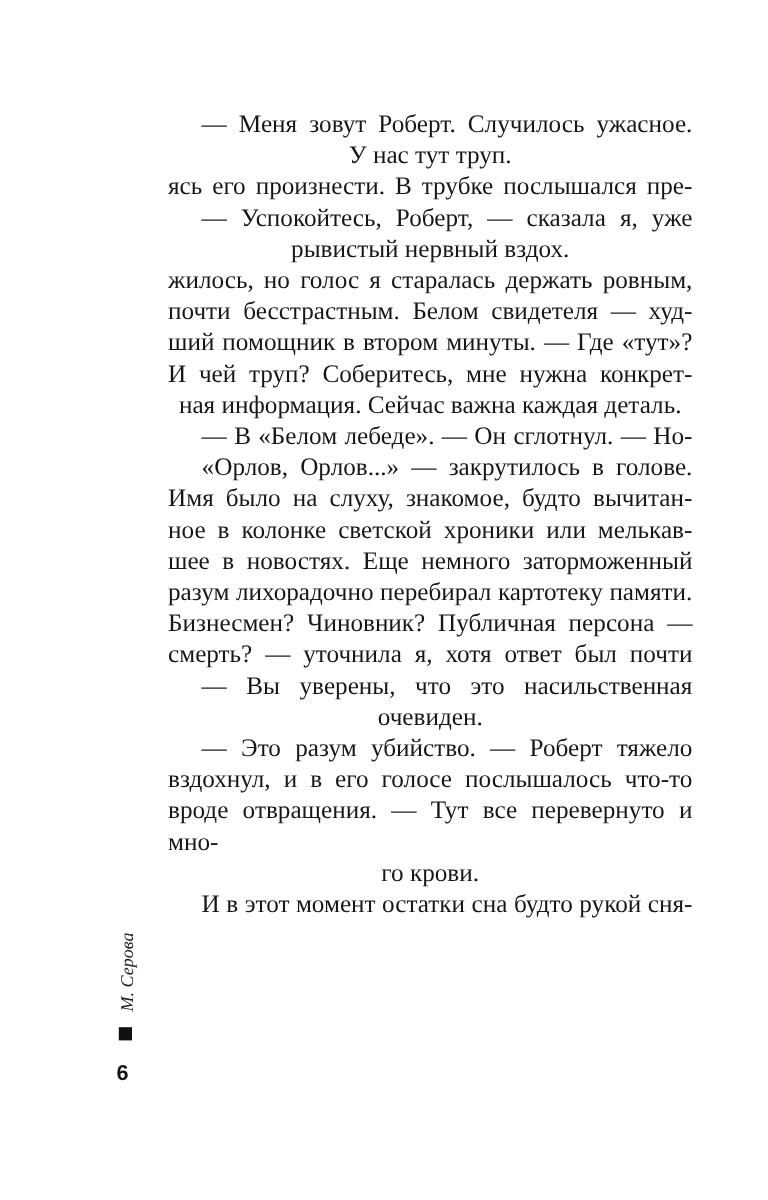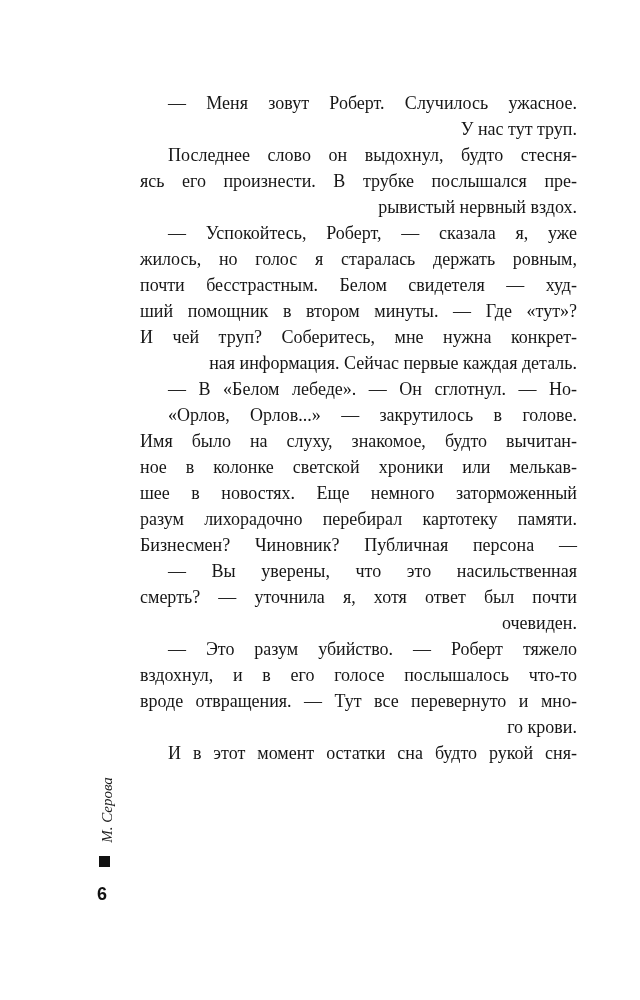--- a/index.html
+++ b/index.html
@@ -18,25 +18,25 @@
   .page {
     position: absolute;
     inset: 0;
     background: #ffffff;
   }
   .text-col {
     position: absolute;
     left: 140px;
     top: 90px;
     width: 437px;
-    font-size: 18px;
+    font-size: 21px;
     line-height: 26px;
   }
   .line {
-    text-align: right;
+    text-align: center;
     white-space: nowrap;
   }
   .line.just {
     text-align: justify;
     text-align-last: justify;
     white-space: normal;
   }
   .line.indent {
     text-indent: 28px;
   }
@@ -83,38 +83,37 @@
 
   <div class="sidebar">
     <div class="author-vertical">М. Серова</div>
     <div class="square-marker"></div>
     <div class="page-number">6</div>
   </div>
 
   <div class="text-col">
       <div class="line indent just">— Меня зовут Роберт. Случилось ужасное.</div>
       <div class="line">У нас тут труп.</div>
-      <div class="line indent just">Последнее слово он выдохнул, будто стесня-</div>
       <div class="line just">ясь его произнести. В трубке послышался пре-</div>
+      <div class="line indent just">— Успокойтесь, Роберт, — сказала я, уже</div>
       <div class="line">рывистый нервный вздох.</div>
-      <div class="line indent just">— Успокойтесь, Роберт, — сказала я, уже</div>
       <div class="line just">жилось, но голос я старалась держать ровным,</div>
       <div class="line just">почти бесстрастным. Белом свидетеля — худ-</div>
       <div class="line just">ший помощник в втором минуты. — Где «тут»?</div>
       <div class="line just">И чей труп? Соберитесь, мне нужна конкрет-</div>
-      <div class="line">ная информация. Сейчас первые каждая деталь.</div>
+      <div class="line">ная информация. Сейчас важна каждая деталь.</div>
       <div class="line indent just">— В «Белом лебеде». — Он сглотнул. — Но-</div>
       <div class="line indent just">«Орлов, Орлов...» — закрутилось в голове.</div>
       <div class="line just">Имя было на слуху, знакомое, будто вычитан-</div>
       <div class="line just">ное в колонке светской хроники или мелькав-</div>
       <div class="line just">шее в новостях. Еще немного заторможенный</div>
       <div class="line just">разум лихорадочно перебирал картотеку памяти.</div>
       <div class="line just">Бизнесмен? Чиновник? Публичная персона —</div>
+      <div class="line just">смерть? — уточнила я, хотя ответ был почти</div>
       <div class="line indent just">— Вы уверены, что это насильственная</div>
-      <div class="line just">смерть? — уточнила я, хотя ответ был почти</div>
       <div class="line">очевиден.</div>
       <div class="line indent just">— Это разум убийство. — Роберт тяжело</div>
       <div class="line just">вздохнул, и в его голосе послышалось что-то</div>
       <div class="line just">вроде отвращения. — Тут все перевернуто и мно-</div>
       <div class="line">го крови.</div>
       <div class="line indent just">И в этот момент остатки сна будто рукой сня-</div>
     </div>
 
 </div>
 

